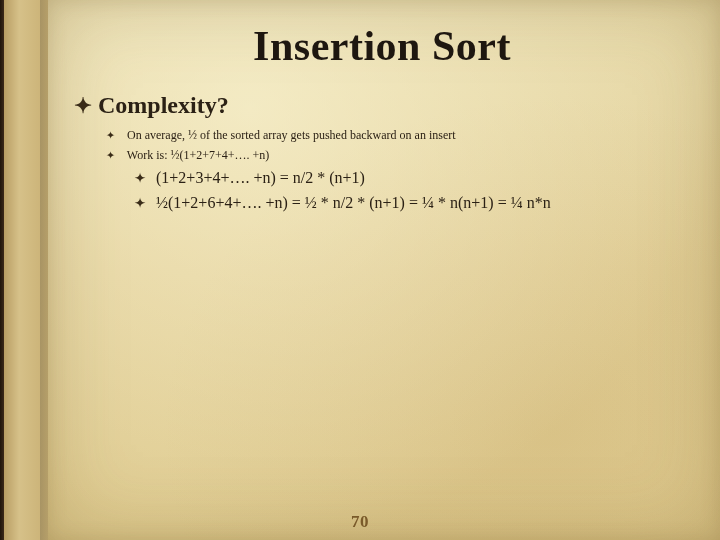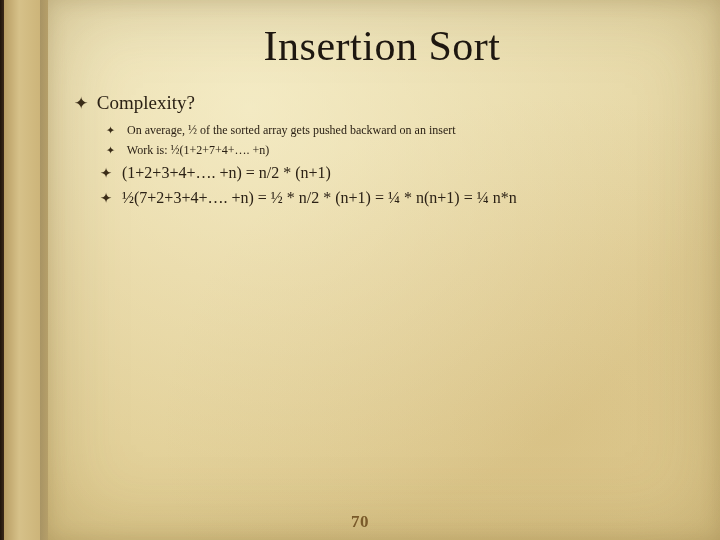--- a/index.html
+++ b/index.html
@@ -51,37 +51,37 @@
   }
   .content {
     position: absolute;
     left: 72px; right: 28px; top: 22px; bottom: 20px;
     color: #2b2115;
   }
   h1.title {
     margin: 0 0 22px 0;
     text-align: center;
     font-size: 42px;
-    font-weight: 400;
+    font-weight: 700;
     color: #1e1710;
     letter-spacing: 0.5px;
   }
   .lvl1 {
-    font-size: 19px;
+    font-size: 24px;
     margin: 4px 0 8px 2px;
-    font-weight: 400;
+    font-weight: 700;
   }
   .lvl2 {
     font-size: 12px;
     margin: 4px 0 4px 34px;
     line-height: 1.35;
   }
   .lvl3 {
     font-size: 16px;
-    margin: 3px 0 3px 28px;
+    margin: 3px 0 3px 62px;
     line-height: 1.35;
   }
   .bullet {
     display: inline-block;
     width: 18px;
     color: #3a2c18;
     font-size: 0.9em;
     vertical-align: 0px;
   }
   .page-num {
@@ -122,20 +122,20 @@
       <span>Work is:   ½(1+2+7+4+…. +n)</span>
     </div>
 
     <div class="lvl3">
       <span class="bullet">✦</span>
       <span>(1+2+3+4+…. +n) = n/2 * (n+1)</span>
     </div>
 
     <div class="lvl3">
       <span class="bullet">✦</span>
-      <span>½(7+2+3+4+…. +n) = ½ * n/2 * (n+1)  =  ¼ * n(n+1) = ¼ n*n</span>
+      <span>½(1+2+6+4+…. +n) = ½ * n/2 * (n+1)  =  ¼ * n(n+1) = ¼ n*n</span>
     </div>
 
 
   </div>
 
   <div class="page-num">70</div>
 </div>
 
 </body></html>

